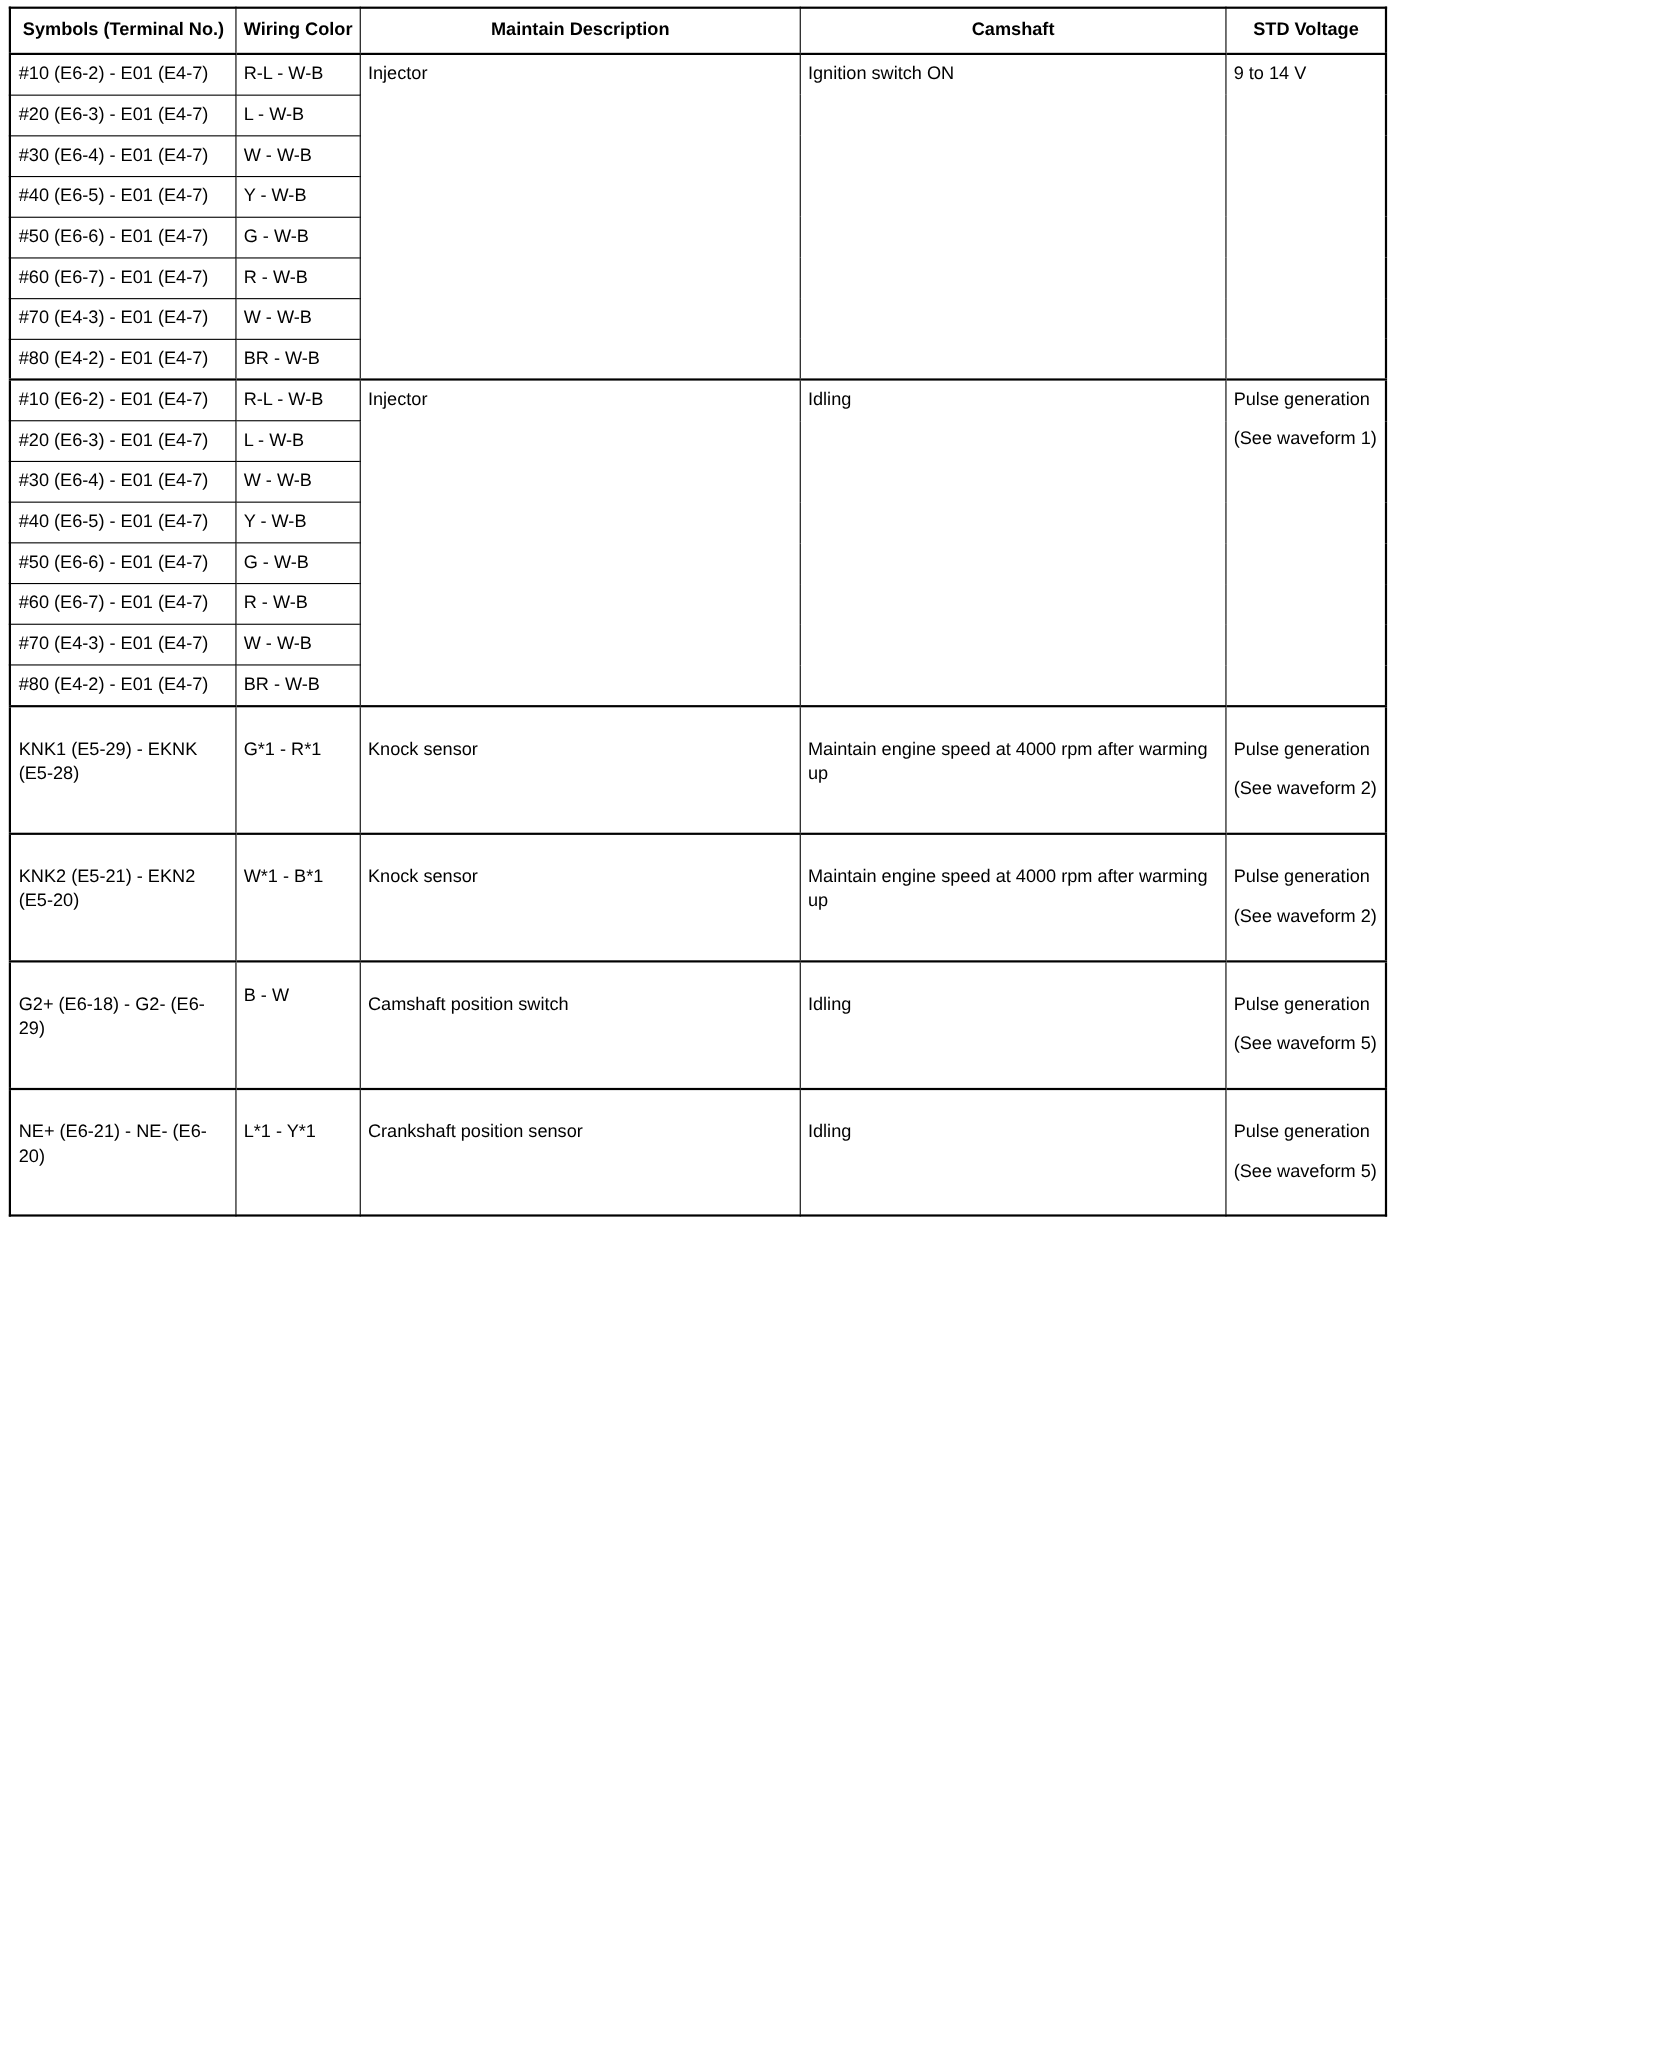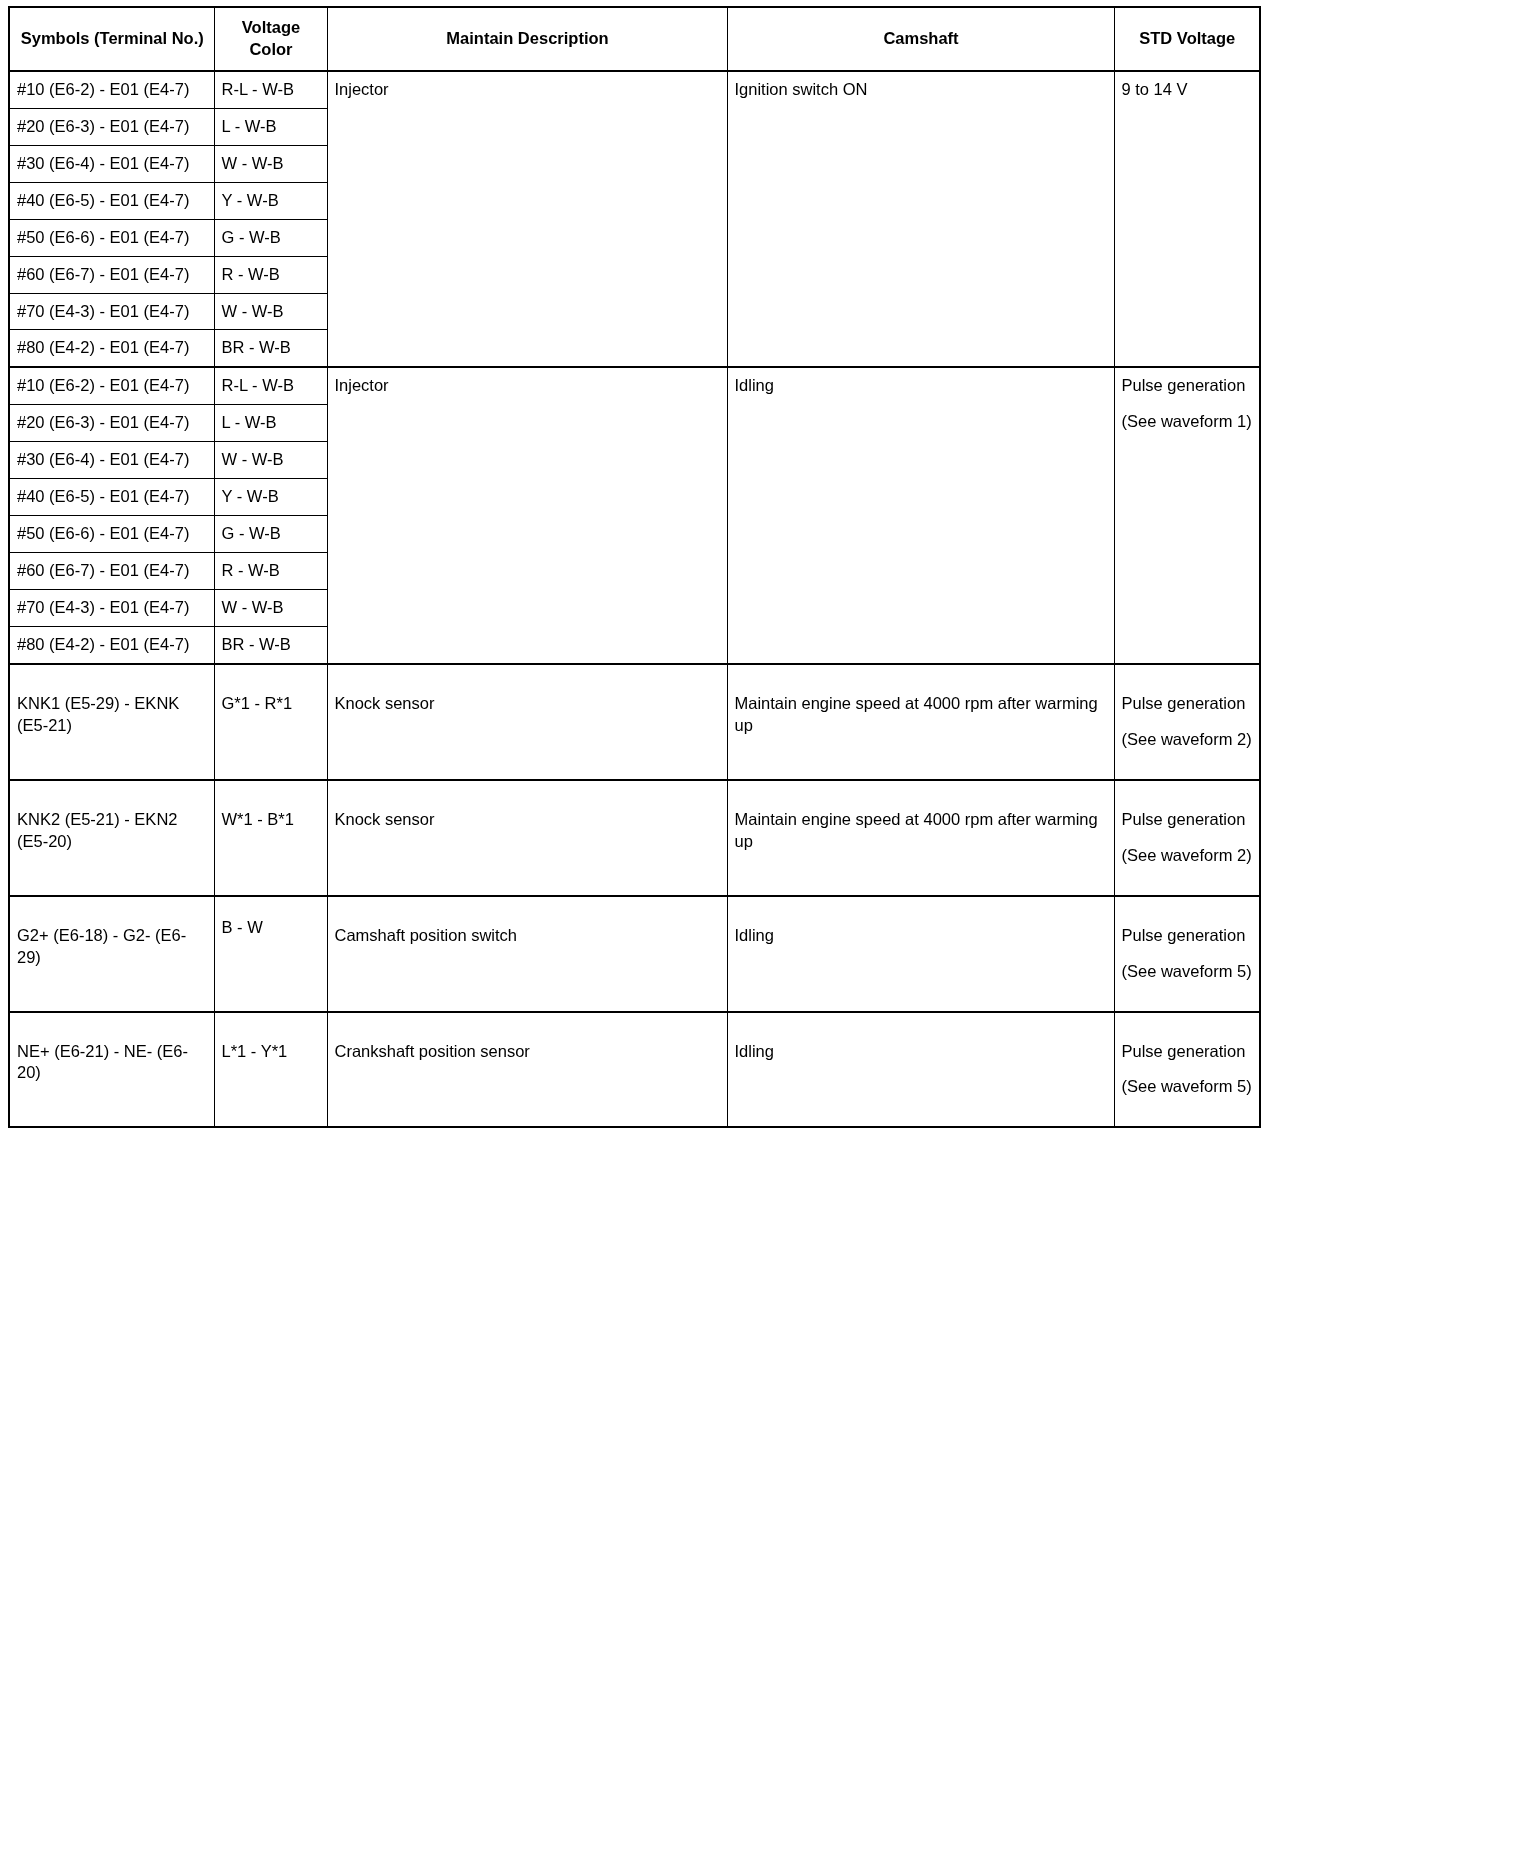--- a/index.html
+++ b/index.html
@@ -76,21 +76,21 @@
     <colgroup>
       <col class="col-sym">
       <col class="col-wire">
       <col class="col-desc">
       <col class="col-cond">
       <col class="col-std">
     </colgroup>
     <thead>
       <tr>
         <th>Symbols (Terminal No.)</th>
-        <th>Voltage Color</th>
+        <th>Wiring Color</th>
         <th>Maintain Description</th>
         <th>Camshaft</th>
         <th>STD Voltage</th>
       </tr>
     </thead>
     <tbody>
         <tr class="group-start">
           <td class="sym">#10 (E6-2) - E01 (E4-7)</td>
           <td class="wire">R-L - W-B</td>
           <td class="desc mid-text" rowspan="8">Injector</td>
@@ -160,21 +160,21 @@
         </tr>
         <tr>
           <td class="sym">#70 (E4-3) - E01 (E4-7)</td>
           <td class="wire">W - W-B</td>
         </tr>
         <tr>
           <td class="sym">#80 (E4-2) - E01 (E4-7)</td>
           <td class="wire">BR - W-B</td>
         </tr>
         <tr class="group-start">
-          <td class="sym" style="padding-top: 28px; padding-bottom: 28px;">KNK1 (E5-29) - EKNK (E5-21)</td>
+          <td class="sym" style="padding-top: 28px; padding-bottom: 28px;">KNK1 (E5-29) - EKNK (E5-28)</td>
           <td class="wire" style="padding-top: 28px; padding-bottom: 28px;">G*1 - R*1</td>
           <td class="desc mid-text" rowspan="1" style="padding-top: 28px; padding-bottom: 28px;">Knock sensor</td>
           <td class="cond mid-text" rowspan="1" style="padding-top: 28px; padding-bottom: 28px;">Maintain engine speed at 4000 rpm after warming up</td>
           <td class="std mid-text" rowspan="1" style="padding-top: 28px; padding-bottom: 28px;">
             <span class="sub">Pulse generation</span>
             <span class="blank-line"></span>
             <span class="sub">(See waveform 2)</span>
           </td>
         </tr>
         <tr class="group-start">

